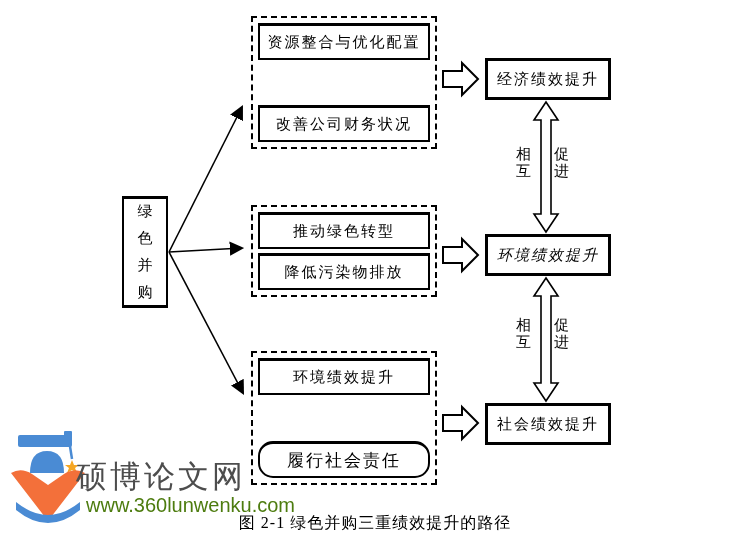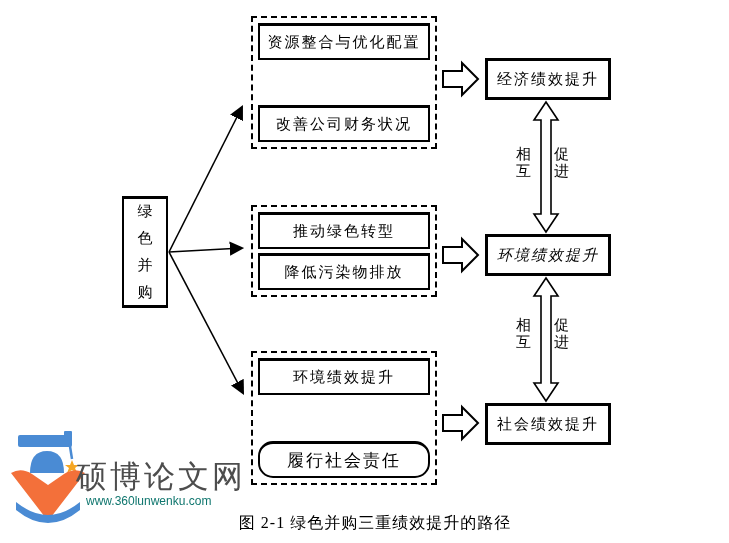--- a/index.html
+++ b/index.html
@@ -43,21 +43,21 @@
   .rel.a-right{left:554px;top:146px;}
   .rel.b-left{left:516px;top:317px;}
   .rel.b-right{left:554px;top:317px;}
   
   .logo{position:absolute;left:8px;top:426px;width:82px;height:102px;}
   .site-name{
     position:absolute;left:76px;top:456px;font-size:31px;letter-spacing:3px;color:#4d4d4d;
     font-family:"Liberation Sans","DejaVu Sans",sans-serif;white-space:nowrap;
   }
   .site-url{
-    position:absolute;left:86px;top:494px;font-size:12px;color:#0f766e;
+    position:absolute;left:86px;top:494px;font-size:20px;color:#4d7c0f;
     font-family:"Liberation Sans","DejaVu Sans",sans-serif;white-space:nowrap;
   }
   
   .caption{
     position:absolute;left:0;top:513px;width:750px;text-align:center;font-size:16px;letter-spacing:1px;
   }
 </style>
 </head>
 <body>
 

